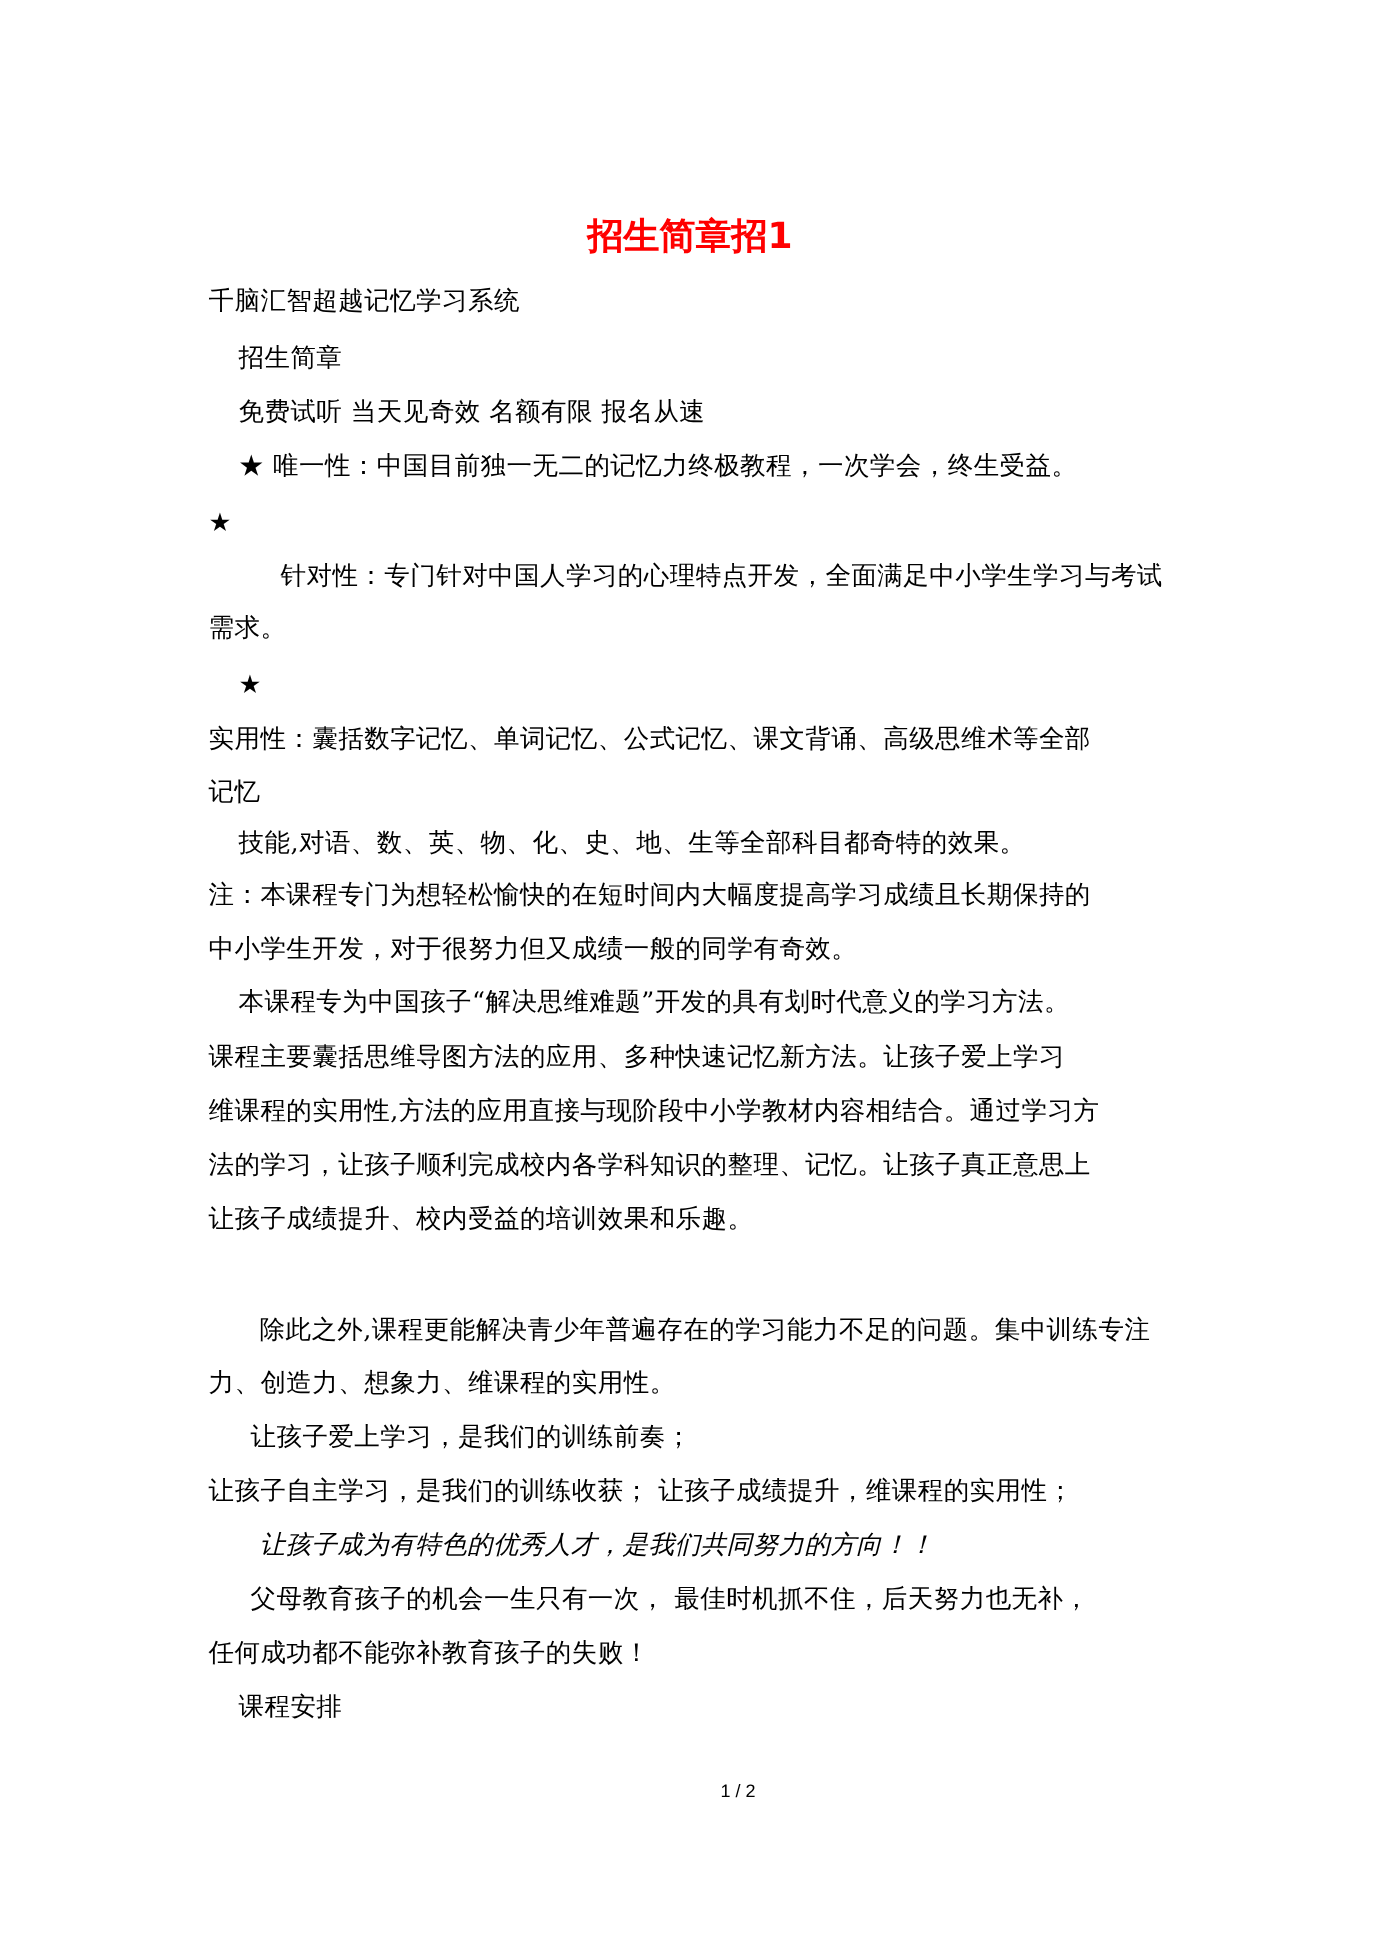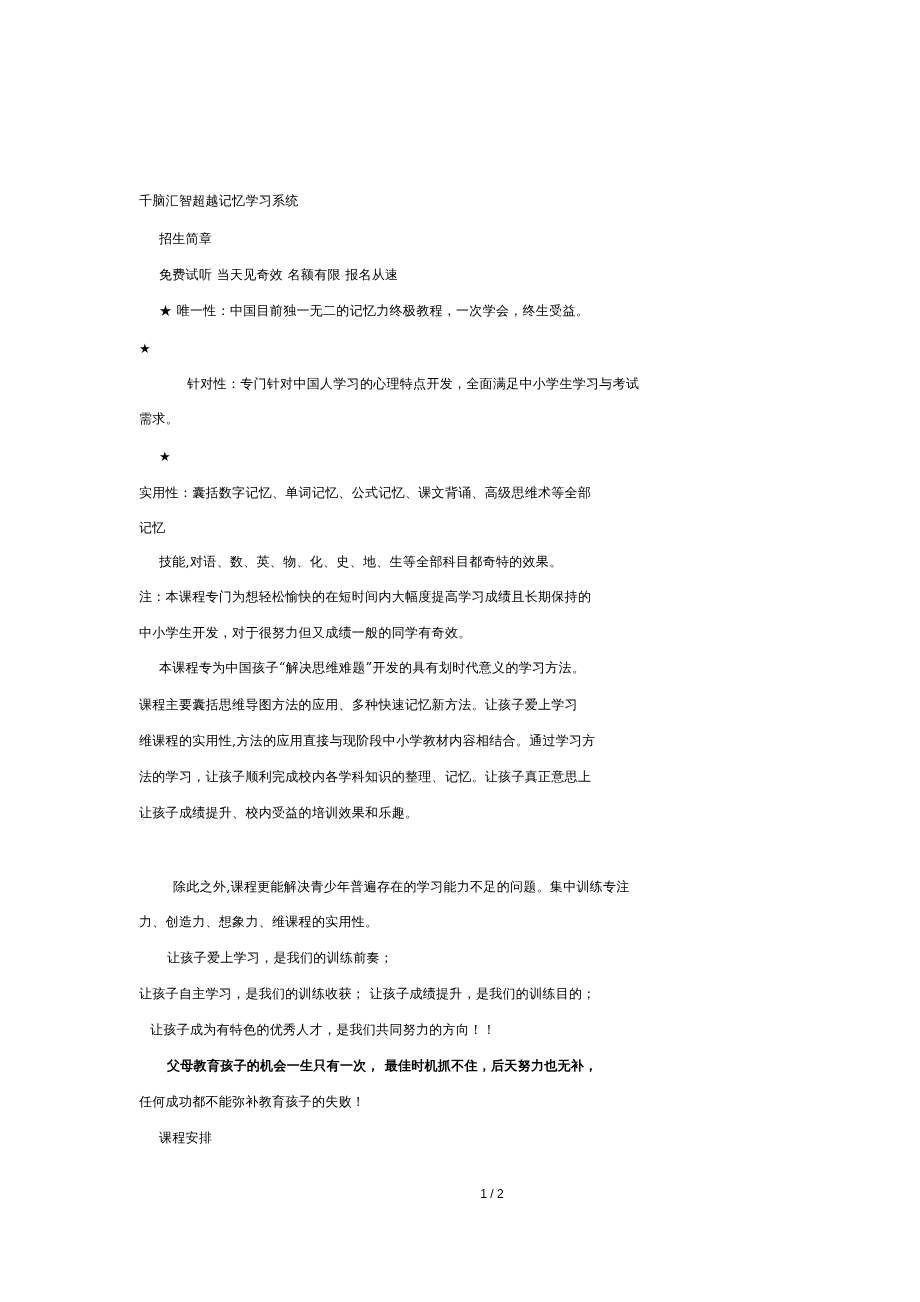--- a/index.html
+++ b/index.html
@@ -2,29 +2,30 @@
 <html><head>
 <meta charset="utf-8">
 <style>
   html, body { margin: 0; padding: 0; background: #ffffff; }
   body { width: 920px; height: 1302px; position: relative; overflow: hidden;
          font-family: "DejaVu Serif", "Liberation Serif", serif; color: #000; }
   .page { position: absolute; left: 0; top: 0; width: 920px; height: 1302px; }
   .title { position: absolute; top: 142px; left: 0; width: 920px; text-align: center;
            font-family: "DejaVu Sans", "Liberation Sans", sans-serif; font-weight: bold;
            font-size: 24px; line-height: 30px; }
-  .line { position: absolute; left: 139px; font-size: 13px; line-height: 22px;
+  .line { position: absolute; left: 139px; font-size: 17px; line-height: 22px;
           white-space: nowrap; letter-spacing: 0.3px; }
   .footer { position: absolute; top: 1187px; left: 0; width: 920px; text-align: center;
             font-family: "Liberation Sans", sans-serif; font-size: 12px; padding-left: 32px; }
 </style>
 </head>
 <body>
 
 <div class="page">
+  <div class="title" style="color: rgb(255, 0, 0);">招生简章招1</div>
   <div id="body-lines">
       <div class="line" style="top: 190px; left: 139px;">千脑汇智超越记忆学习系统</div>
       <div class="line" style="top: 228px; left: 159px;">招生简章</div>
       <div class="line" style="top: 264px; left: 159px;">免费试听  当天见奇效  名额有限  报名从速</div>
       <div class="line" style="top: 300px; left: 159px;">★ 唯一性：中国目前独一无二的记忆力终极教程，一次学会，终生受益。</div>
       <div class="line" style="top: 338px; left: 139px;">★</div>
       <div class="line" style="top: 373px; left: 139px; margin-left: 48px;">针对性：专门针对中国人学习的心理特点开发，全面满足中小学生学习与考试</div>
       <div class="line" style="top: 408px; left: 139px;">需求。</div>
       <div class="line" style="top: 446px; left: 159px;">★</div>
       <div class="line" style="top: 482px; left: 139px;">实用性：囊括数字记忆、单词记忆、公式记忆、课文背诵、高级思维术等全部</div>
@@ -33,20 +34,20 @@
       <div class="line" style="top: 586px; left: 139px;">注：本课程专门为想轻松愉快的在短时间内大幅度提高学习成绩且长期保持的</div>
       <div class="line" style="top: 622px; left: 139px;">中小学生开发，对于很努力但又成绩一般的同学有奇效。</div>
       <div class="line" style="top: 657px; left: 159px;">本课程专为中国孩子“解决思维难题”开发的具有划时代意义的学习方法。</div>
       <div class="line" style="top: 694px; left: 139px;">课程主要囊括思维导图方法的应用、多种快速记忆新方法。让孩子爱上学习</div>
       <div class="line" style="top: 730px; left: 139px;">维课程的实用性,方法的应用直接与现阶段中小学教材内容相结合。通过学习方</div>
       <div class="line" style="top: 766px; left: 139px;">法的学习，让孩子顺利完成校内各学科知识的整理、记忆。让孩子真正意思上</div>
       <div class="line" style="top: 802px; left: 139px;">让孩子成绩提升、校内受益的培训效果和乐趣。</div>
       <div class="line" style="top: 876px; left: 139px; padding-left: 34px;">除此之外,课程更能解决青少年普遍存在的学习能力不足的问题。集中训练专注</div>
       <div class="line" style="top: 911px; left: 139px;">力、创造力、想象力、维课程的实用性。</div>
       <div class="line" style="top: 947px; left: 167px;">让孩子爱上学习，是我们的训练前奏；</div>
-      <div class="line" style="top: 983px; left: 139px;">让孩子自主学习，是我们的训练收获；  让孩子成绩提升，是我们的训练目的；</div>
-      <div class="line" style="top: 1019px; left: 150px;">让孩子成为有特色的优秀人才，是我们共同努力的方向！！</div>
-      <div class="line" style="top: 1055px; left: 167px; font-weight: bold;">父母教育孩子的机会一生只有一次，  最佳时机抓不住，后天努力也无补，</div>
+      <div class="line" style="top: 983px; left: 139px;">让孩子自主学习，是我们的训练收获；  让孩子成绩提升，维课程的实用性；</div>
+      <div class="line" style="top: 1019px; left: 173px; font-style: italic;">让孩子成为有特色的优秀人才，是我们共同努力的方向！！</div>
+      <div class="line" style="top: 1055px; left: 167px;">父母教育孩子的机会一生只有一次，  最佳时机抓不住，后天努力也无补，</div>
       <div class="line" style="top: 1091px; left: 139px;">任何成功都不能弥补教育孩子的失败！</div>
       <div class="line" style="top: 1127px; left: 159px;">课程安排</div>
     </div>
   <div class="footer">1 / 2</div>
 </div>
 
 </body></html>

